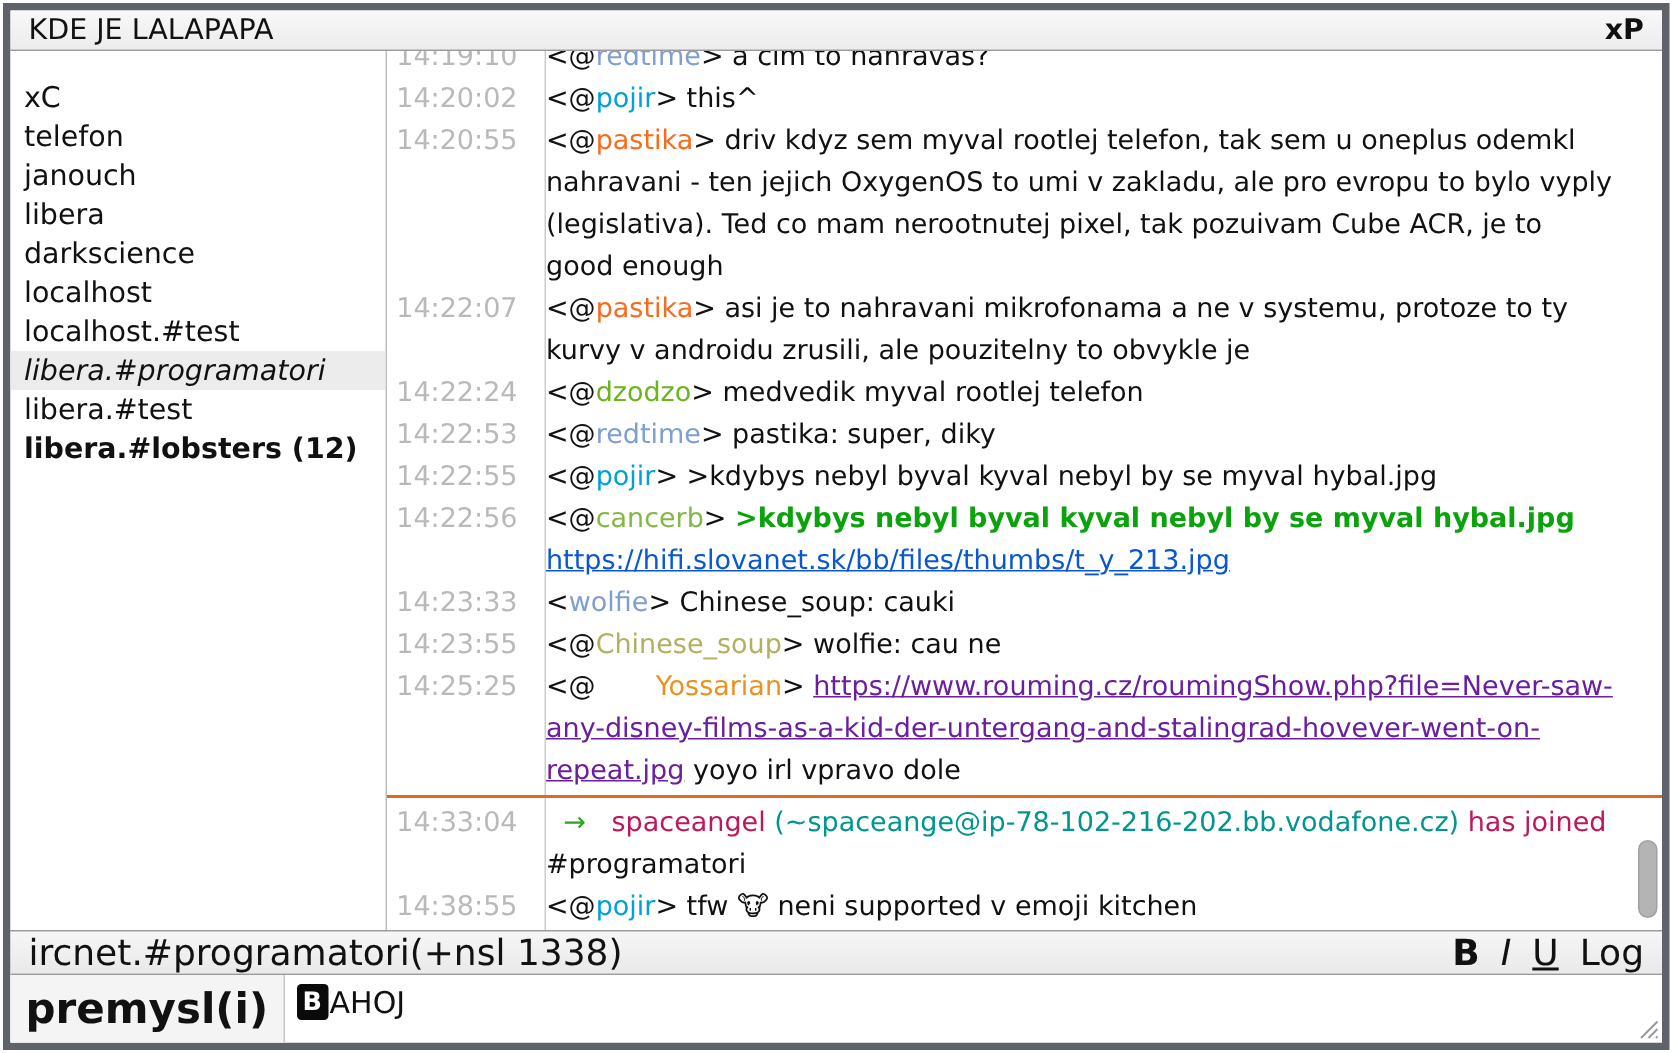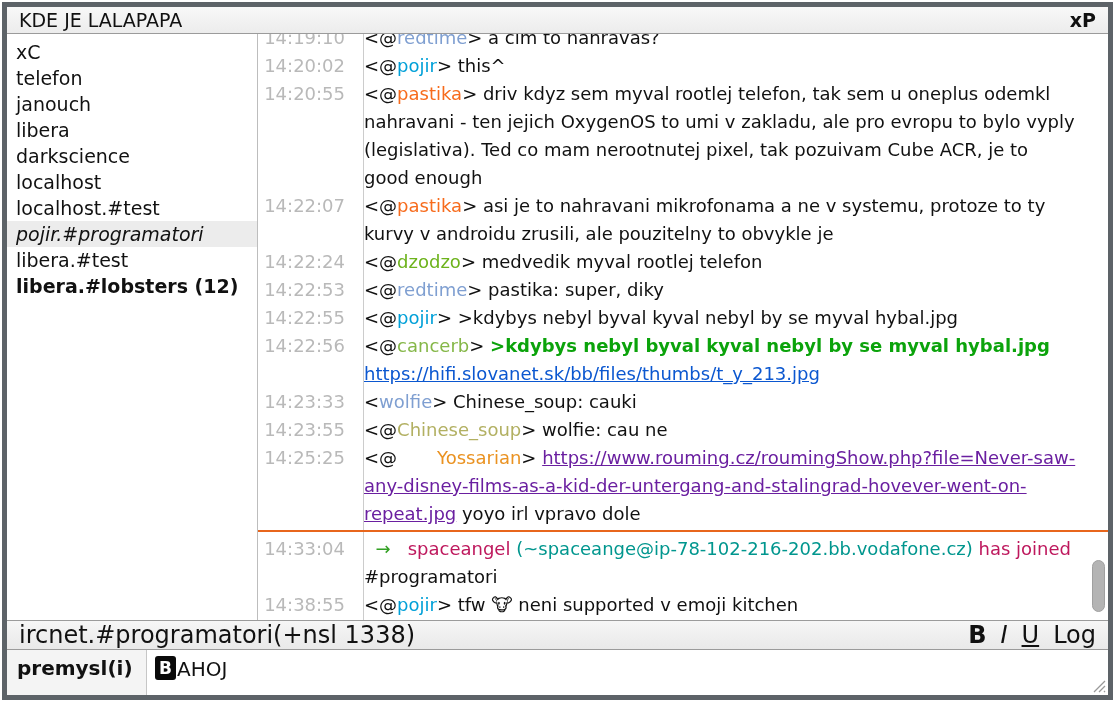--- a/index.html
+++ b/index.html
@@ -11,21 +11,21 @@
 
   
   .titlebar { height:27px; flex:0 0 27px; background:linear-gradient(#f8f8f8,#ececec);
               border-bottom:1px solid #9b9b9b; display:flex; align-items:center;
               justify-content:space-between; padding:0 12px; font-size:19px; color:#111; }
   .titlebar .app { font-weight:bold; }
 
   
   .main { flex:1 1 auto; display:flex; min-height:0; }
   .sidebar { flex:0 0 251px; border-right:1px solid #bdbdbd; background:#fff;
-             padding-top:5px; font-size:19px; line-height:26px; color:#111; overflow:hidden; }
+             padding-top:18px; font-size:19px; line-height:26px; color:#111; overflow:hidden; }
   .sb-item { padding:0 8px 0 9px; white-space:nowrap; }
   .sb-item.active { background:var(--sidebar_active_bg,#ececec); }
   .sb-item.it { font-style:italic; }
   .sb-item.bd { font-weight:bold; }
 
   .chat { flex:1 1 auto; position:relative; min-width:0; overflow:hidden; }
   .ts-sep { position:absolute; left:105px; top:0; bottom:0; width:1px; background:#ccc; }
   .msglist { position:absolute; inset:0; display:flex; flex-direction:column;
              justify-content:flex-end; overflow:hidden; padding-bottom:1px; }
   .mrow { display:flex; font-size:18px; line-height:28px; }
@@ -45,21 +45,21 @@
                justify-content:space-between; padding:0 12px; font-size:24px; color:#111; }
   .fmt-btns { display:flex; gap:14px; align-items:center; }
   .fmt-btn { cursor:pointer; }
   .fmt-btn.bold { font-weight:bold; }
   .fmt-btn.italic { font-style:italic; }
   .fmt-btn.underline { text-decoration:underline; }
 
   
   .inputbar { flex:0 0 46px; border-top:1px solid #9b9b9b; display:flex; background:#fff; }
   .nick-cell { flex:0 0 140px; background:#f4f4f4; border-right:1px solid #c6c6c6;
-               font-weight:bold; font-size:20px; color:#111; padding:6px 10px; }
+               font-weight:bold; font-size:28px; color:#111; padding:6px 10px; }
   .input-cell { flex:1 1 auto; position:relative; padding:6px 8px; font-size:20px;
                 color:#111; cursor:text; }
   .ctrl-b { display:inline-block; background:#0a0a0a; color:#fff; font-weight:bold;
             font-size:17px; line-height:24px; padding:0 4px; border-radius:3px;
             vertical-align:2px; margin-right:1px; }
   .resize-handle { position:absolute; right:2px; bottom:2px; width:13px; height:13px; }
 </style>
 </head>
 <body>
 
@@ -73,21 +73,21 @@
 
     <div class="main">
       <div class="sidebar">
           <div class="sb-item">xC</div>
           <div class="sb-item">telefon</div>
           <div class="sb-item">janouch</div>
           <div class="sb-item">libera</div>
           <div class="sb-item">darkscience</div>
           <div class="sb-item">localhost</div>
           <div class="sb-item">localhost.#test</div>
-          <div class="sb-item active it">pojir.#programatori</div>
+          <div class="sb-item active it">libera.#programatori</div>
           <div class="sb-item">libera.#test</div>
           <div class="sb-item bd">libera.#lobsters (12)</div>
         </div>
       <div class="chat">
         <div class="ts-sep"></div>
         <div class="msglist">
             <div class="mrow">
               <div class="ts">14:19:10</div>
               <div class="mbody"><span>&lt;@</span><span style="color: rgb(127, 159, 209);">redtime</span><span>&gt; a cim to nahravas?</span></div>
             </div>

